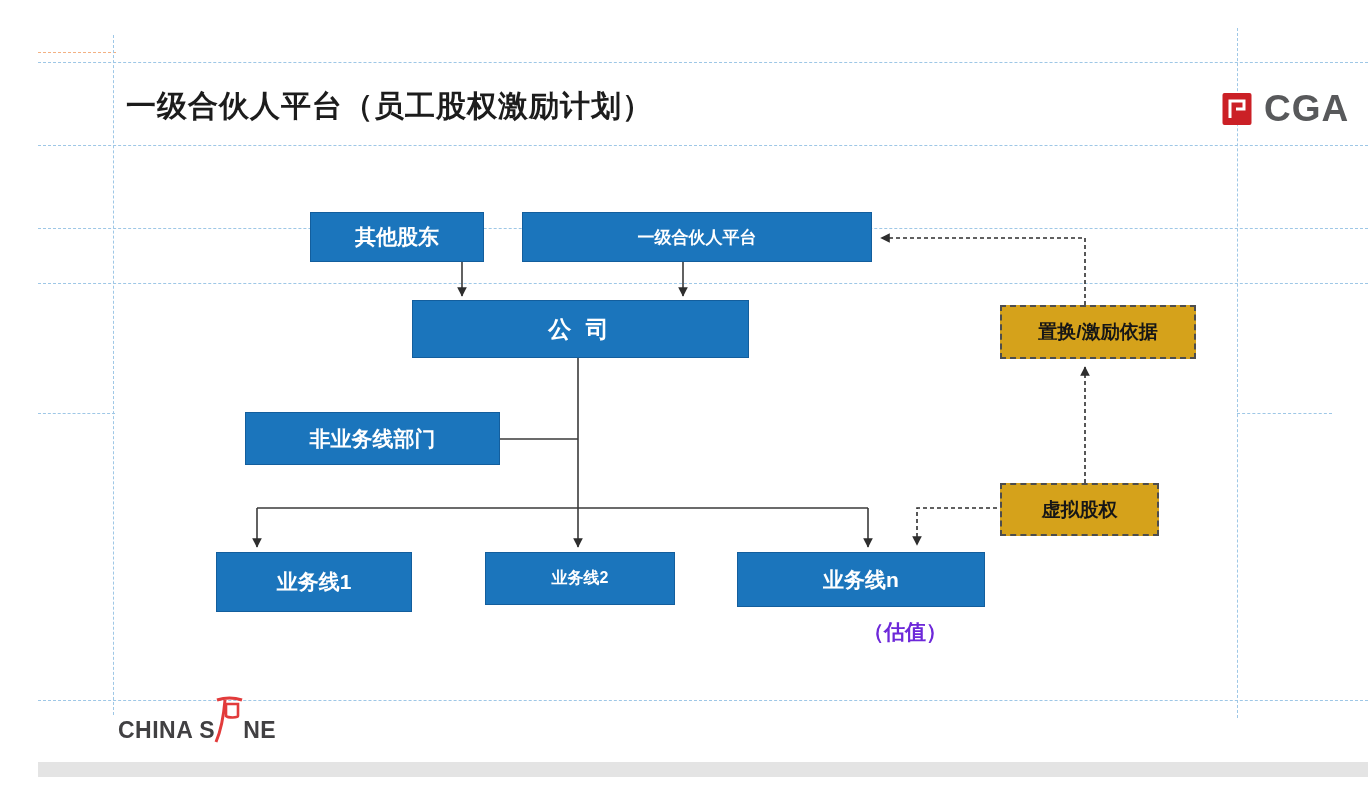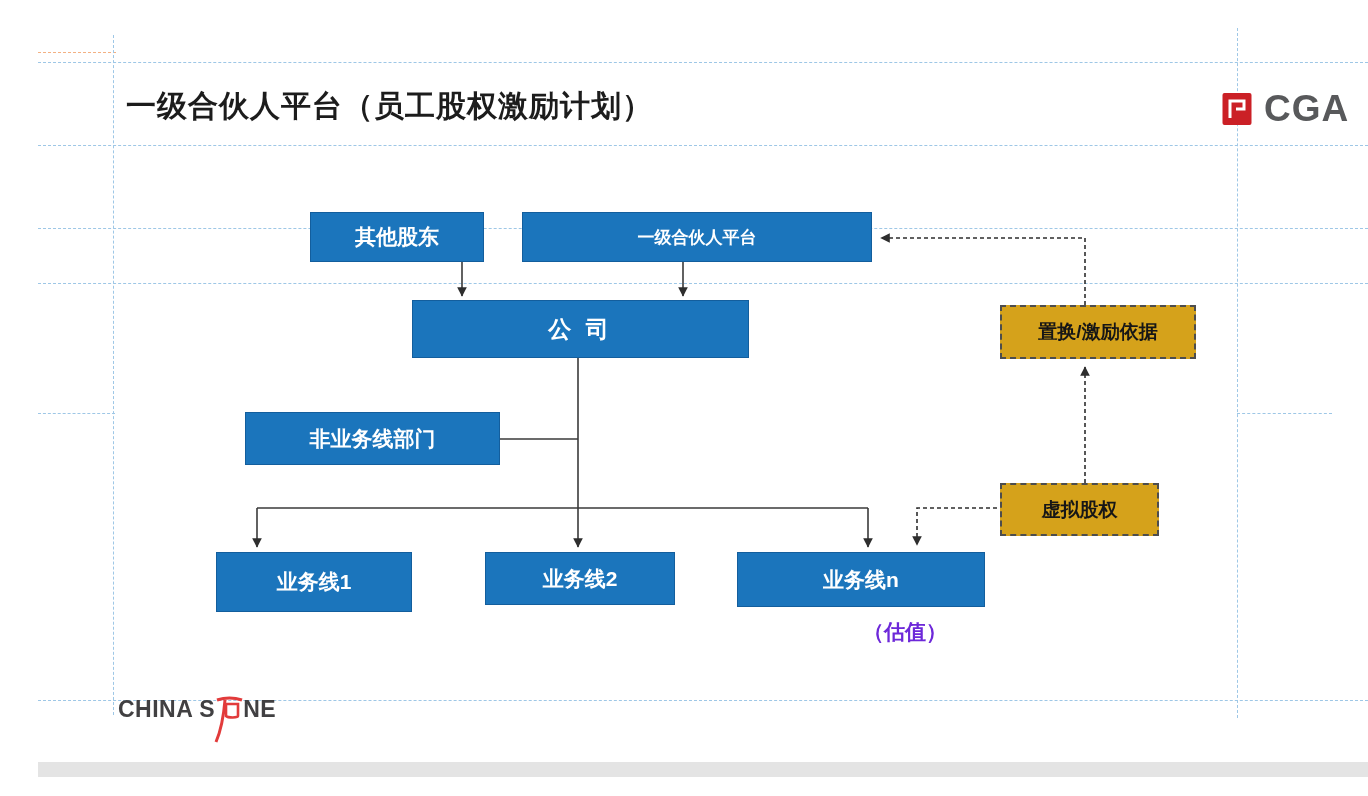--- a/index.html
+++ b/index.html
@@ -12,21 +12,21 @@
   .vguide{position:absolute;width:0;border-left:1px dashed #9ec7e6;z-index:1;}
   .hguide.orange{border-top:1px dashed #f3b183;}
   
   .title{
     position:absolute;left:126px;top:86px;font-size:30px;font-weight:bold;
     color:#1c1c1c;letter-spacing:1px;z-index:5;white-space:nowrap;
   }
   .cga{position:absolute;left:1222px;top:90px;z-index:5;display:flex;align-items:center;gap:8px;}
   .cga-text{font-size:37px;font-weight:bold;color:#58595b;letter-spacing:1px;line-height:1;margin-left:4px;}
   .cstone{position:absolute;left:118px;top:698px;z-index:5;display:flex;align-items:flex-start;}
-  .cstone-text{font-size:23px;font-weight:bold;color:#414042;letter-spacing:0.5px;line-height:1;}
+  .cstone-text{font-size:23px;font-weight:bold;color:#414042;letter-spacing:0.5px;line-height:1;margin-top:21px;}
   .cstone-glyph{margin:-6px -2px 0 -2px;}
   
   .node{
     position:absolute;display:flex;align-items:center;justify-content:center;
     z-index:4;font-weight:bold;text-align:right;box-sizing:border-box;white-space:nowrap;
   }
   .node.blue{background:#1b75bc;border:1px solid #135e9d;color:#ffffff;}
   .node.gold{background:#d5a21b;border:2px dashed #4d4d4d;color:#161616;}
   .caption{
     position:absolute;z-index:4;font-weight:bold;color:#6d28d9;
@@ -91,21 +91,21 @@
   <div class="node blue" style="left:310px;top:212px;width:174px;height:50px;font-size:21px;">其他股东</div>
 
   <div class="node blue" style="left:522px;top:212px;width:350px;height:50px;font-size:17px;">一级合伙人平台</div>
 
   <div class="node blue" style="left:412px;top:300px;width:337px;height:58px;font-size:23px;letter-spacing:4px;">公 司</div>
 
   <div class="node blue" style="left:245px;top:412px;width:255px;height:53px;font-size:21px;">非业务线部门</div>
 
   <div class="node blue" style="left:208px;top:552px;width:196px;height:60px;font-size:21px;margin-left:8px;">业务线1</div>
 
-  <div class="node blue" style="left:485px;top:552px;width:190px;height:53px;font-size:21px;">业务线2</div>
+  <div class="node blue" style="left:485px;top:552px;width:190px;height:53px;font-size:16px;">业务线2</div>
 
   <div class="node blue" style="left:737px;top:552px;width:248px;height:55px;font-size:21px;">业务线n</div>
 
   <div class="node gold" style="left:1000px;top:305px;width:196px;height:54px;font-size:19px;">置换/激励依据</div>
 
   <div class="node gold" style="left:1000px;top:483px;width:159px;height:53px;font-size:19px;">虚拟股权</div>
 
   <div class="caption" style="left:825px;top:618px;width:160px;">（估值）</div>
 
   <div class="cstone">

